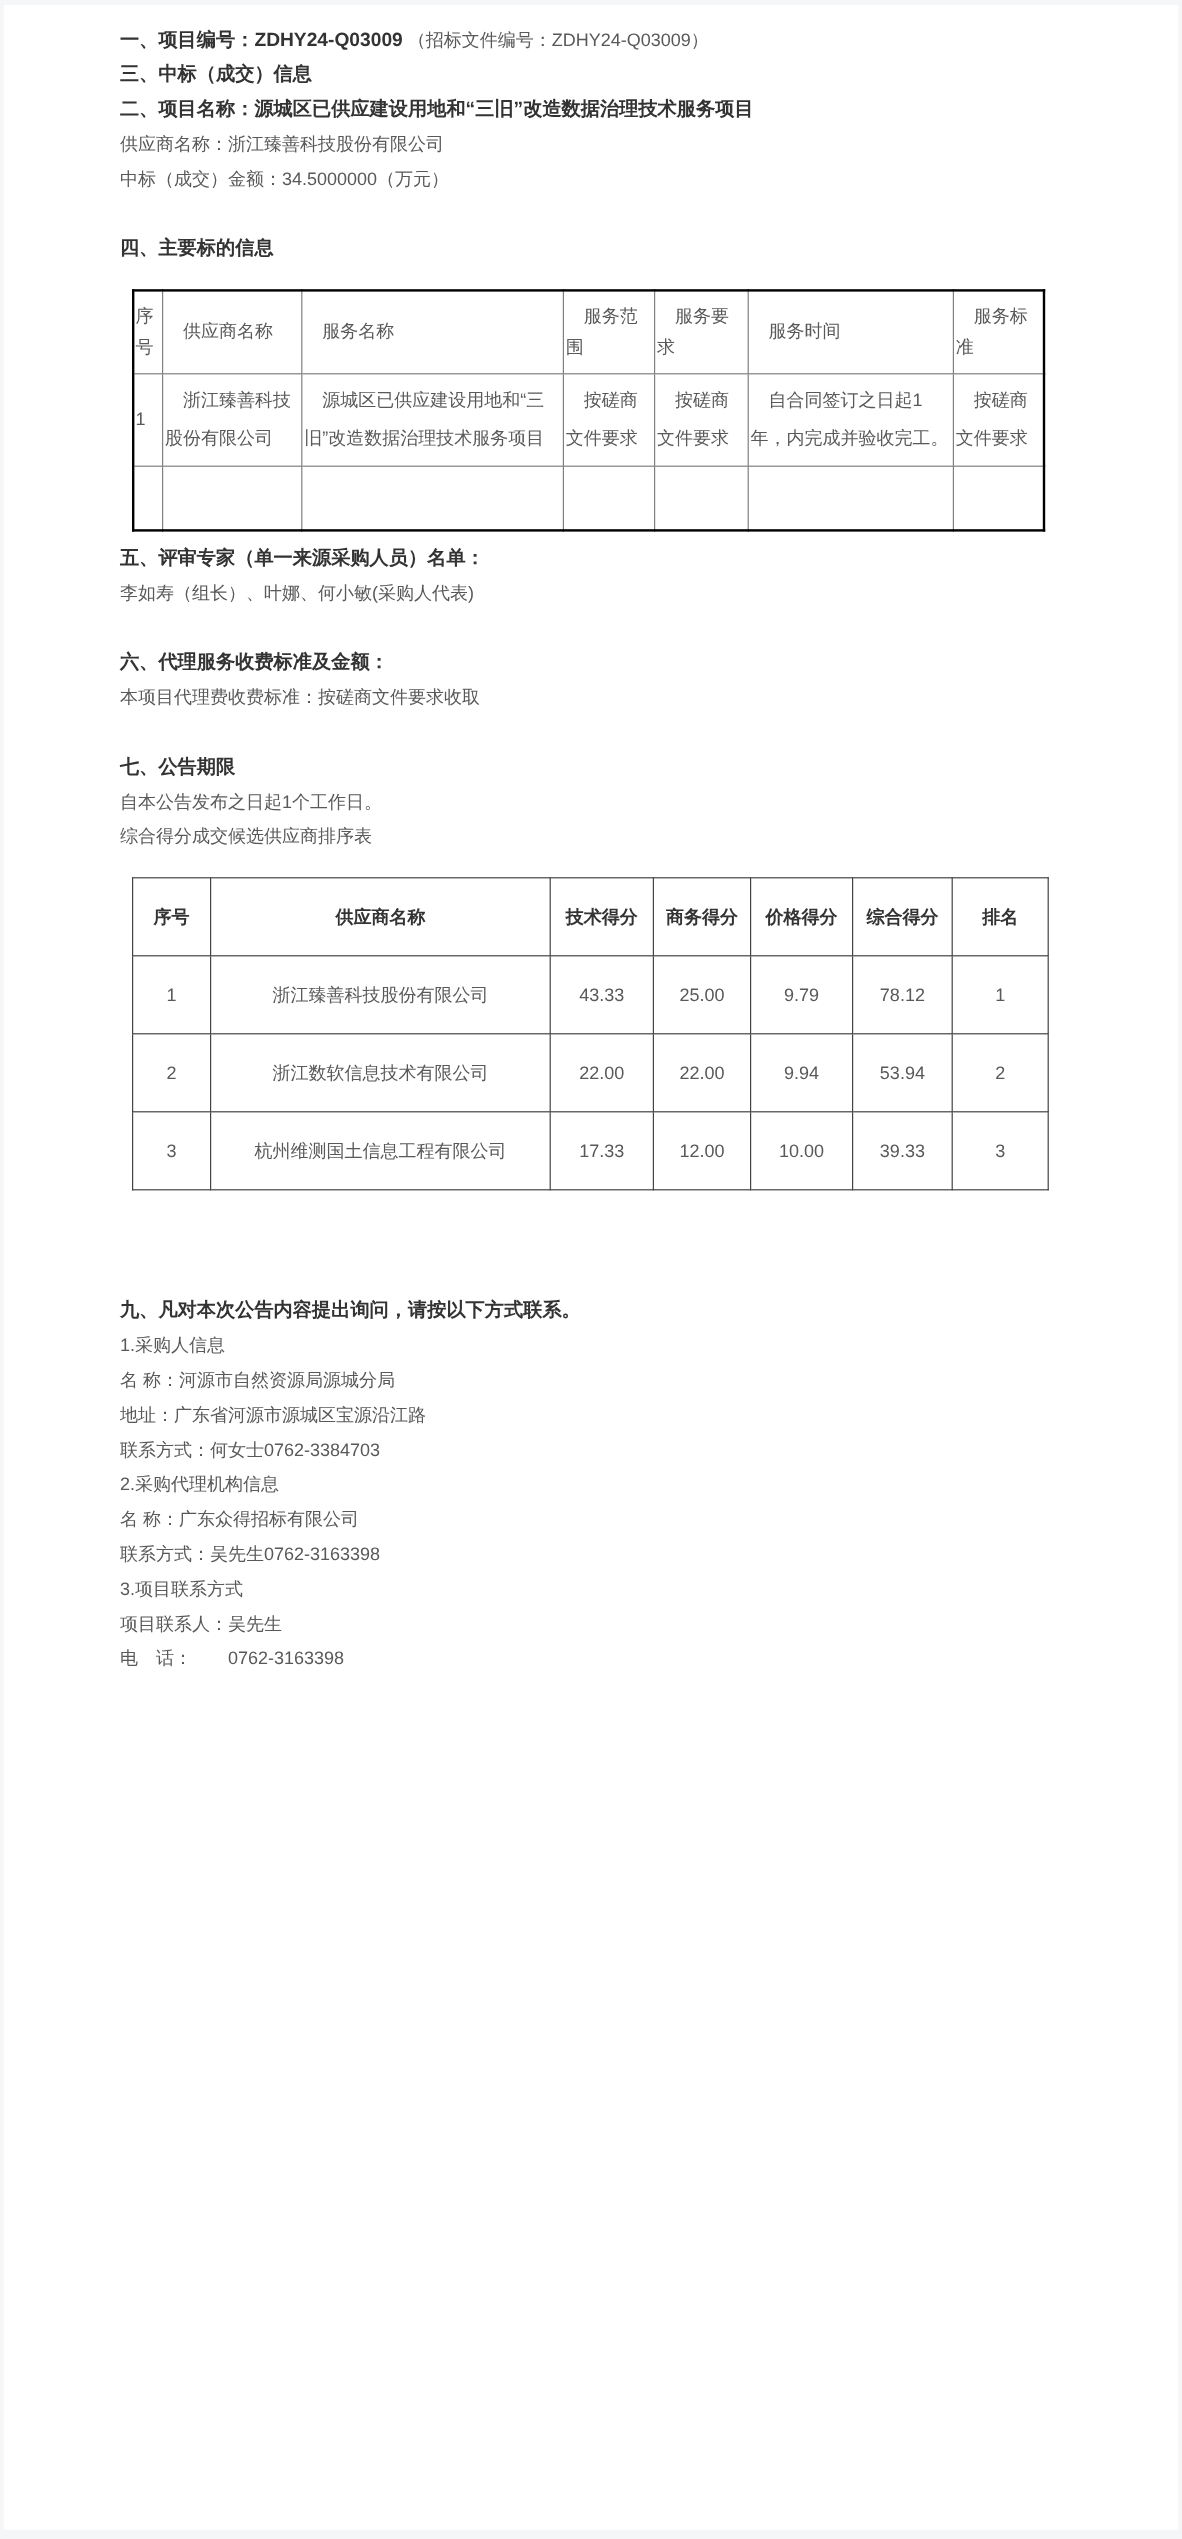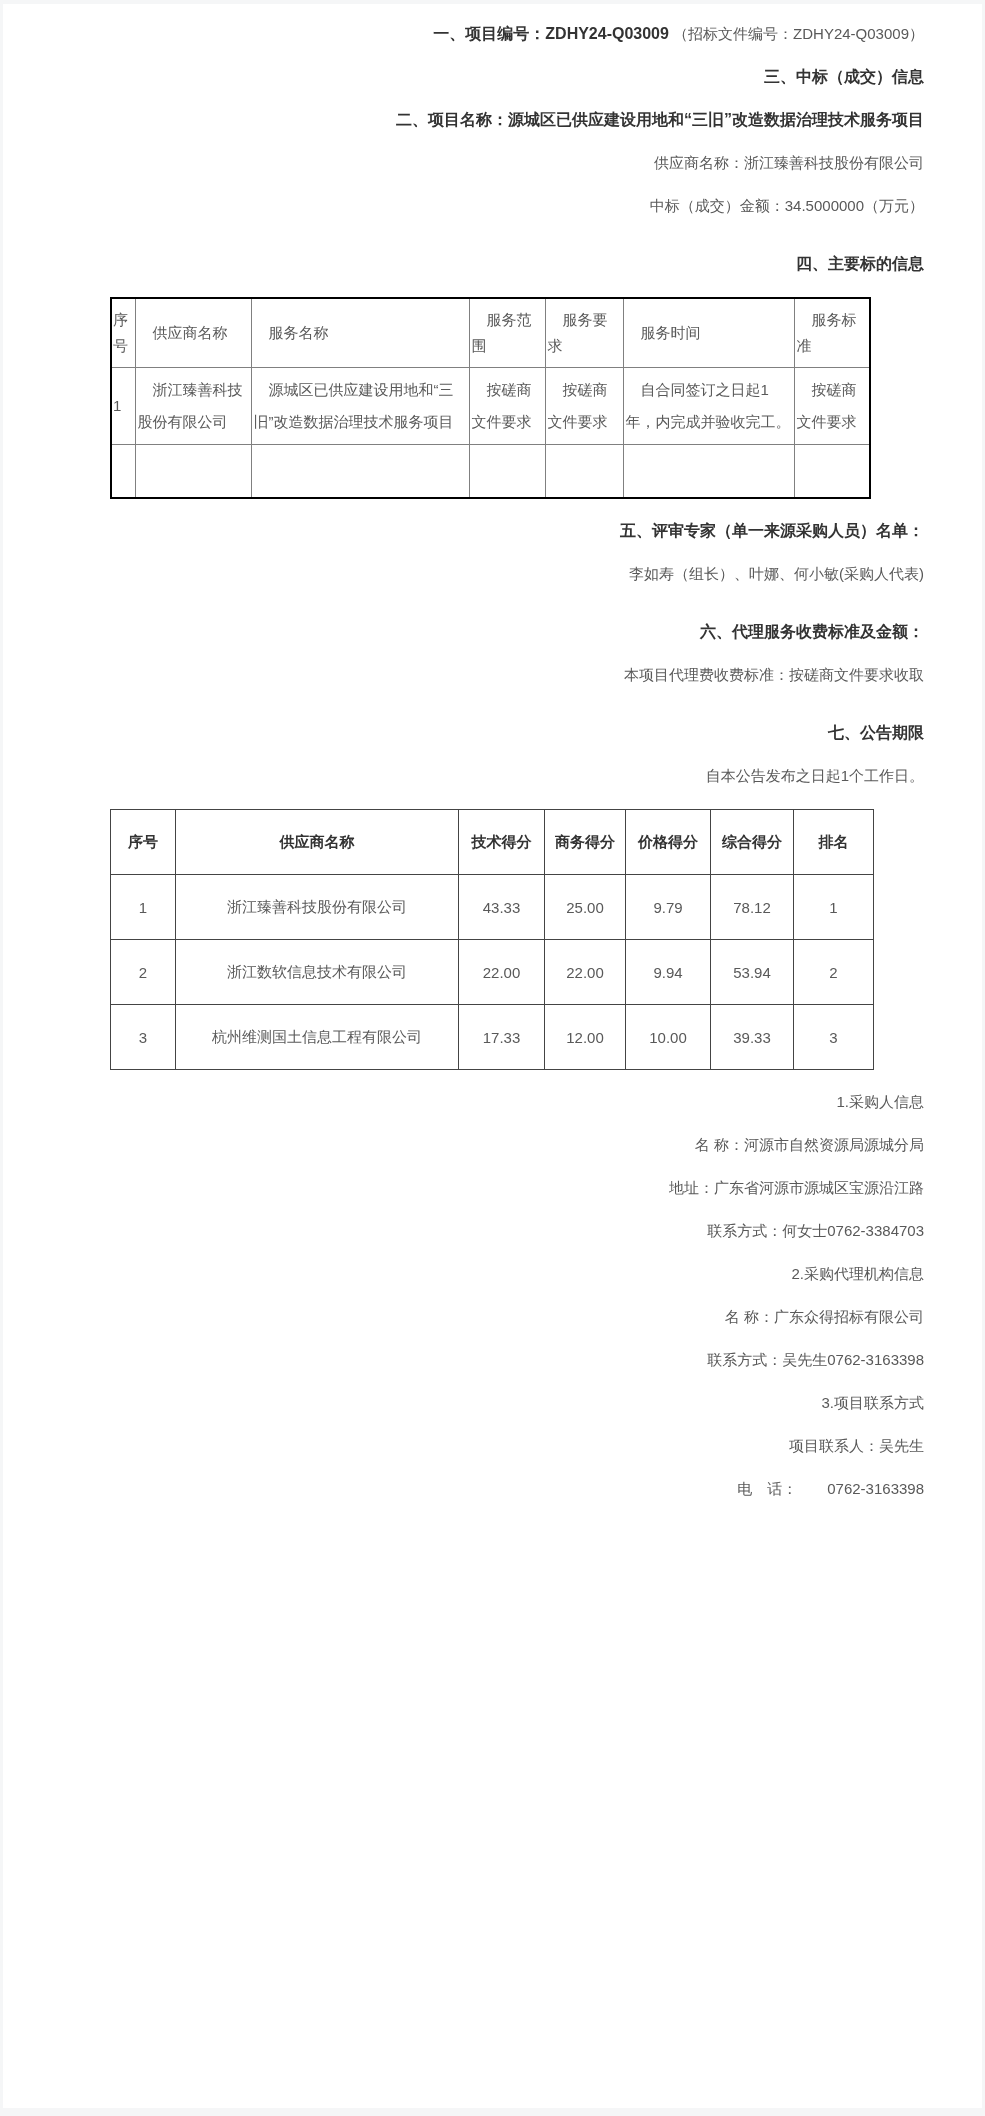--- a/index.html
+++ b/index.html
@@ -15,21 +15,21 @@
   }
   .card {
     margin: 4px 3px 8px 3px;
     background: #ffffff;
     min-height: 2104px;
     box-sizing: border-box;
     padding: 19px 58px 120px 97px;
     color: #595959;
     font-size: 15px;
   }
-  p { margin: 21px 0; line-height: 22px; text-align: right; }
+  p { margin: 7px 0; line-height: 22px; }
   p:first-child { margin-top: 0; }
   .heading {
     color: #333333;
     font-weight: bold;
     font-size: 16px;
   }
   .heading-gap { margin-top: 36px; }
   .big-gap { margin-top: 90px; }
   .note { font-weight: normal; color: #595959; font-size: 15px; }
 
@@ -147,20 +147,21 @@
     <p class="heading heading-gap">六、代理服务收费标准及金额：</p>
 
     <p>本项目代理费收费标准：按磋商文件要求收取</p>
 
 
     <p class="heading heading-gap">七、公告期限</p>
 
     <p>自本公告发布之日起1个工作日。</p>
 
 
+    <p>综合得分成交候选供应商排序表</p>
 
     <table class="score-table">
       <colgroup>
         <col style="width:65px">
           <col style="width:283px">
           <col style="width:86px">
           <col style="width:81px">
           <col style="width:85px">
           <col style="width:83px">
           <col style="width:80px">
@@ -198,20 +199,21 @@
         <td>杭州维测国土信息工程有限公司</td>
         <td>17.33</td>
         <td>12.00</td>
         <td>10.00</td>
         <td>39.33</td>
         <td>3</td>
       </tr>
     </tbody>
       </table>
 
+    <p class="heading big-gap">九、凡对本次公告内容提出询问，请按以下方式联系。</p>
 
     <p>1.采购人信息</p>
     <p>名 称：河源市自然资源局源城分局</p>
     <p>地址：广东省河源市源城区宝源沿江路</p>
     <p>联系方式：何女士0762-3384703</p>
 
     <p>2.采购代理机构信息</p>
     <p>名 称：广东众得招标有限公司</p>
     <p>联系方式：吴先生0762-3163398</p>
 

